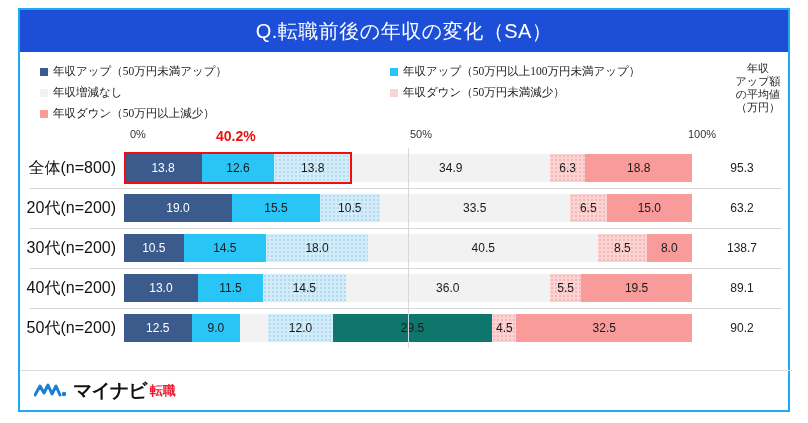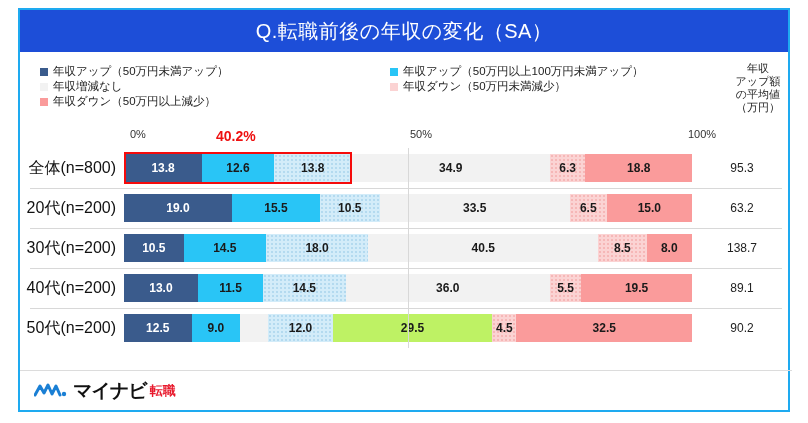--- a/index.html
+++ b/index.html
@@ -42,22 +42,24 @@
   }
 
   
   .legend {
     position: absolute;
     left: 20px;
     top: 12px;
     width: 660px;
     display: grid;
     grid-template-columns: 350px 310px;
+    row-gap: 6px;
     font-size: 11.5px;
     color: #222;
+    font-family: Liberation Serif, serif;
   }
   .legend-item {
     display: flex;
     align-items: center;
     white-space: nowrap;
   }
   .legend-swatch {
     width: 8px;
     height: 8px;
     margin-right: 5px;
@@ -136,21 +138,20 @@
     background: #f2f2f2;
   }
   .seg {
     height: 100%;
     display: flex;
     align-items: center;
     justify-content: center;
     font-size: 12px;
     box-sizing: border-box;
     overflow: hidden;
-    font-weight: bold;
   }
   .gridline {
     position: absolute;
     left: 50%;
     top: -6px;
     bottom: -6px;
     width: 1px;
     background: #d8d8d8;
   }
   .avg-cell {
@@ -312,21 +313,21 @@
           </div>
           <div class="avg-cell">89.1</div>
         </div>
         <div class="row">
           <div class="row-sep"></div>
           <div class="row-label">50代(n=200)</div>
           <div class="bar-track">
             <div class="seg" style="width: 12.5%; background: rgb(58, 91, 140); color: rgb(255, 255, 255);">12.5</div>
             <div class="seg" style="width: 9%; background: rgb(41, 197, 246); color: rgb(26, 26, 26);">9.0</div>
             <div class="seg" style="width: 12%; background: radial-gradient(rgba(150, 200, 230, 0.55) 0.7px, transparent 0.8px) 0% 0% / 4px 4px rgb(211, 236, 249); color: rgb(26, 26, 26); margin-left: 28px;">12.0</div>
-            <div class="seg" style="width: 29.5%; background: #bef264; color: rgb(26, 26, 26);">29.5</div>
+            <div class="seg" style="width: 29.5%; background: #0f766e; color: rgb(26, 26, 26);">29.5</div>
             <div class="seg" style="width: 4.5%; background: radial-gradient(rgba(240, 150, 150, 0.5) 0.7px, transparent 0.8px) 0% 0% / 4px 4px rgb(251, 211, 211); color: rgb(26, 26, 26);">4.5</div>
             <div class="seg" style="width: 32.5%; background: rgb(250, 155, 155); color: rgb(26, 26, 26);">32.5</div>
             <div class="gridline"></div>
           </div>
           <div class="avg-cell">90.2</div>
         </div>
       </div>
 
     <div class="footer">
       <div class="logo">

